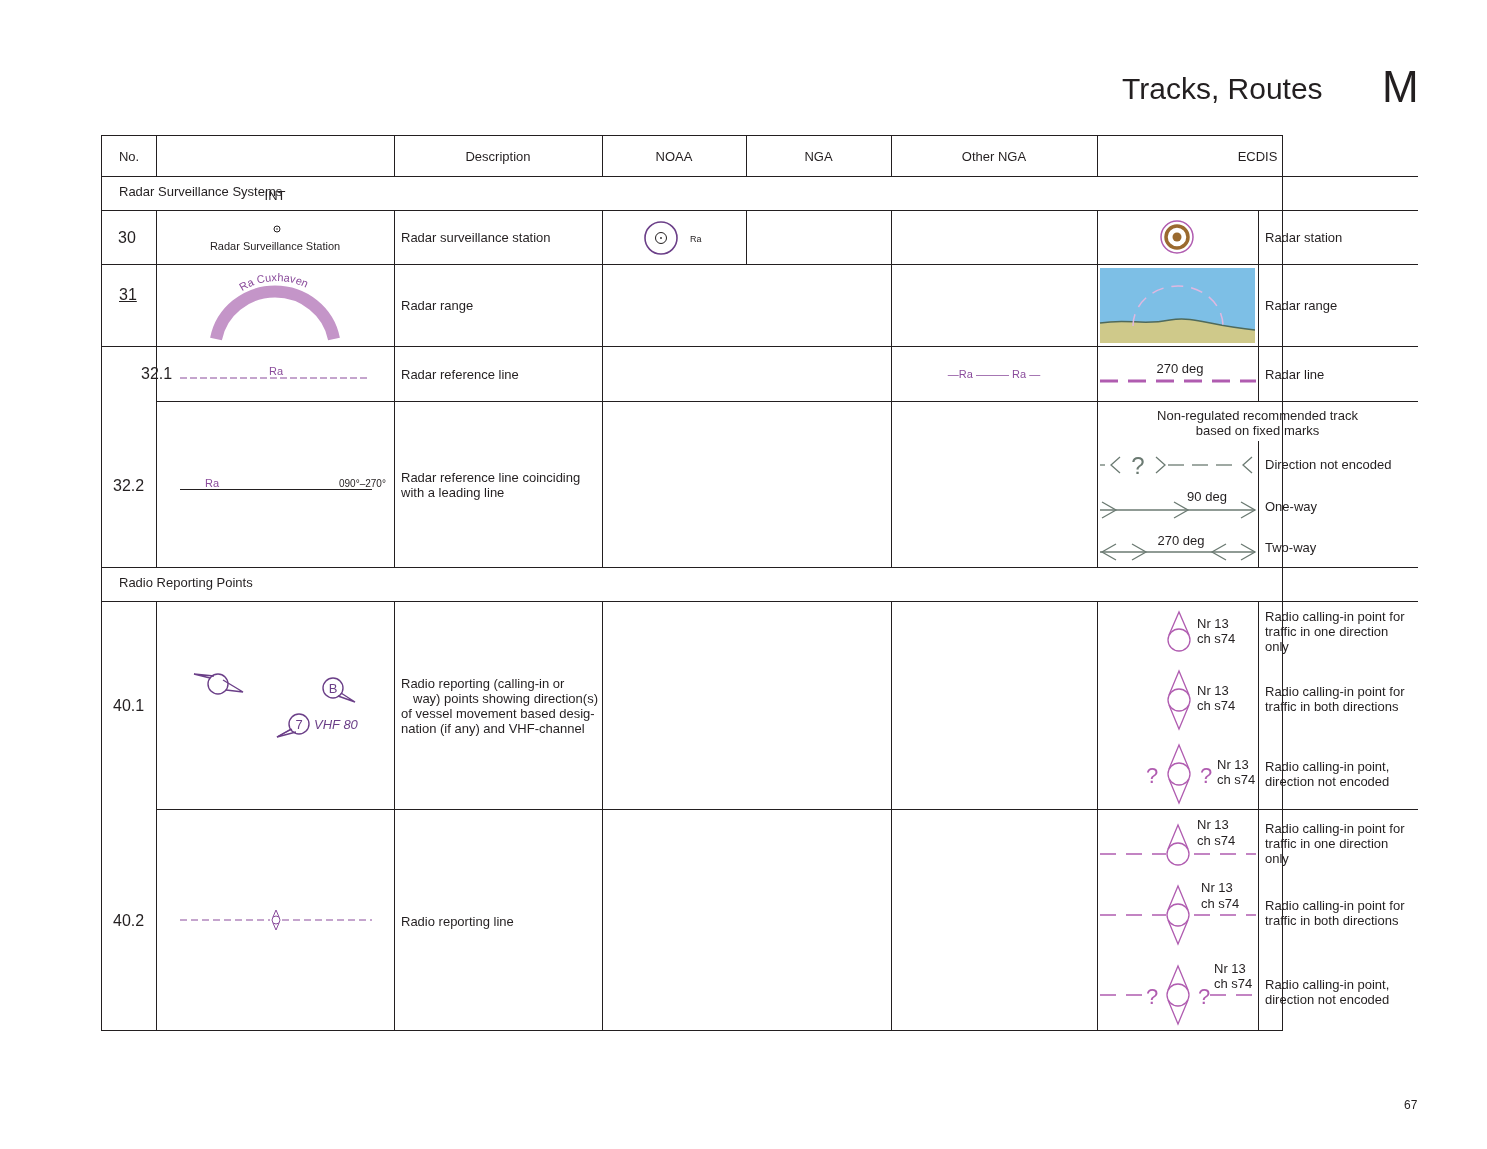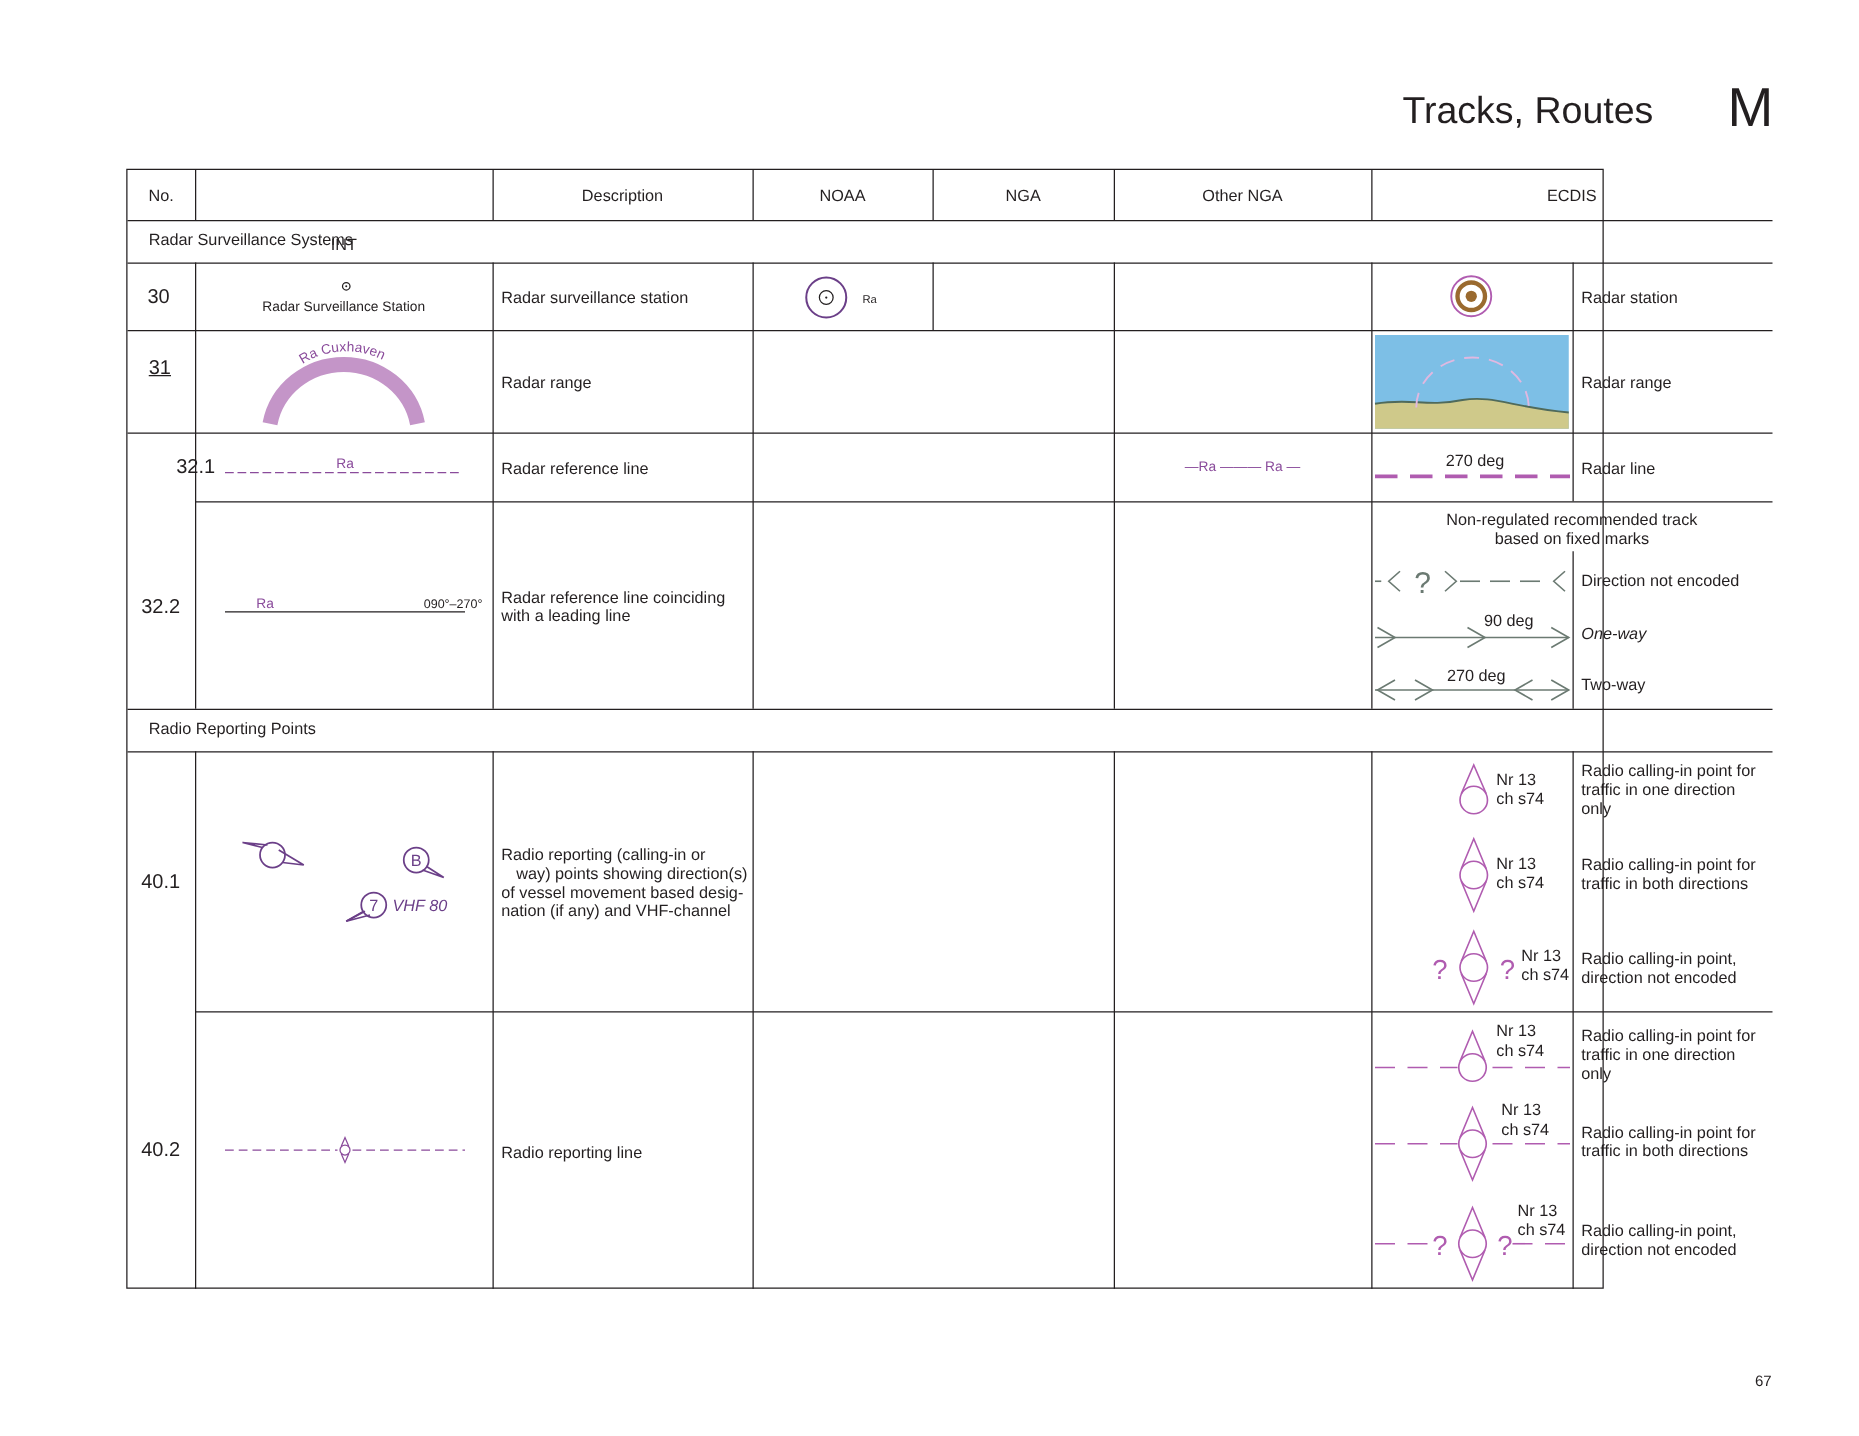--- a/index.html
+++ b/index.html
@@ -140,21 +140,21 @@
 
   <div class="t c" style="left:1060px;width:90px;top:353px;">90 deg</div>
   <svg style="left:998px;top:364px;" width="156" height="20">
     <g fill="none" stroke="#6b7a72" stroke-width="1.3">
       <line x1="0" y1="10" x2="155" y2="10"></line>
       <polyline points="2,2 16,10 2,18"></polyline>
       <polyline points="74,2 88,10 74,18"></polyline>
       <polyline points="141,2 155,10 141,18"></polyline>
     </g>
   </svg>
-  <div class="t" style="left:1163px;top:363px;font-style:italic;">One-way</div>
+  <div class="t" style="left:1163px;top:363px;">One-way</div>
 
   <div class="t c" style="left:1040px;width:78px;top:397px;">270 deg</div>
   <svg style="left:998px;top:406px;" width="156" height="20">
     <g fill="none" stroke="#6b7a72" stroke-width="1.3">
       <line x1="0" y1="10" x2="155" y2="10"></line>
       <polyline points="16,2 2,10 16,18"></polyline>
       <polyline points="32,2 46,10 32,18"></polyline>
       <polyline points="126,2 112,10 126,18"></polyline>
       <polyline points="141,2 155,10 141,18"></polyline>
     </g>

